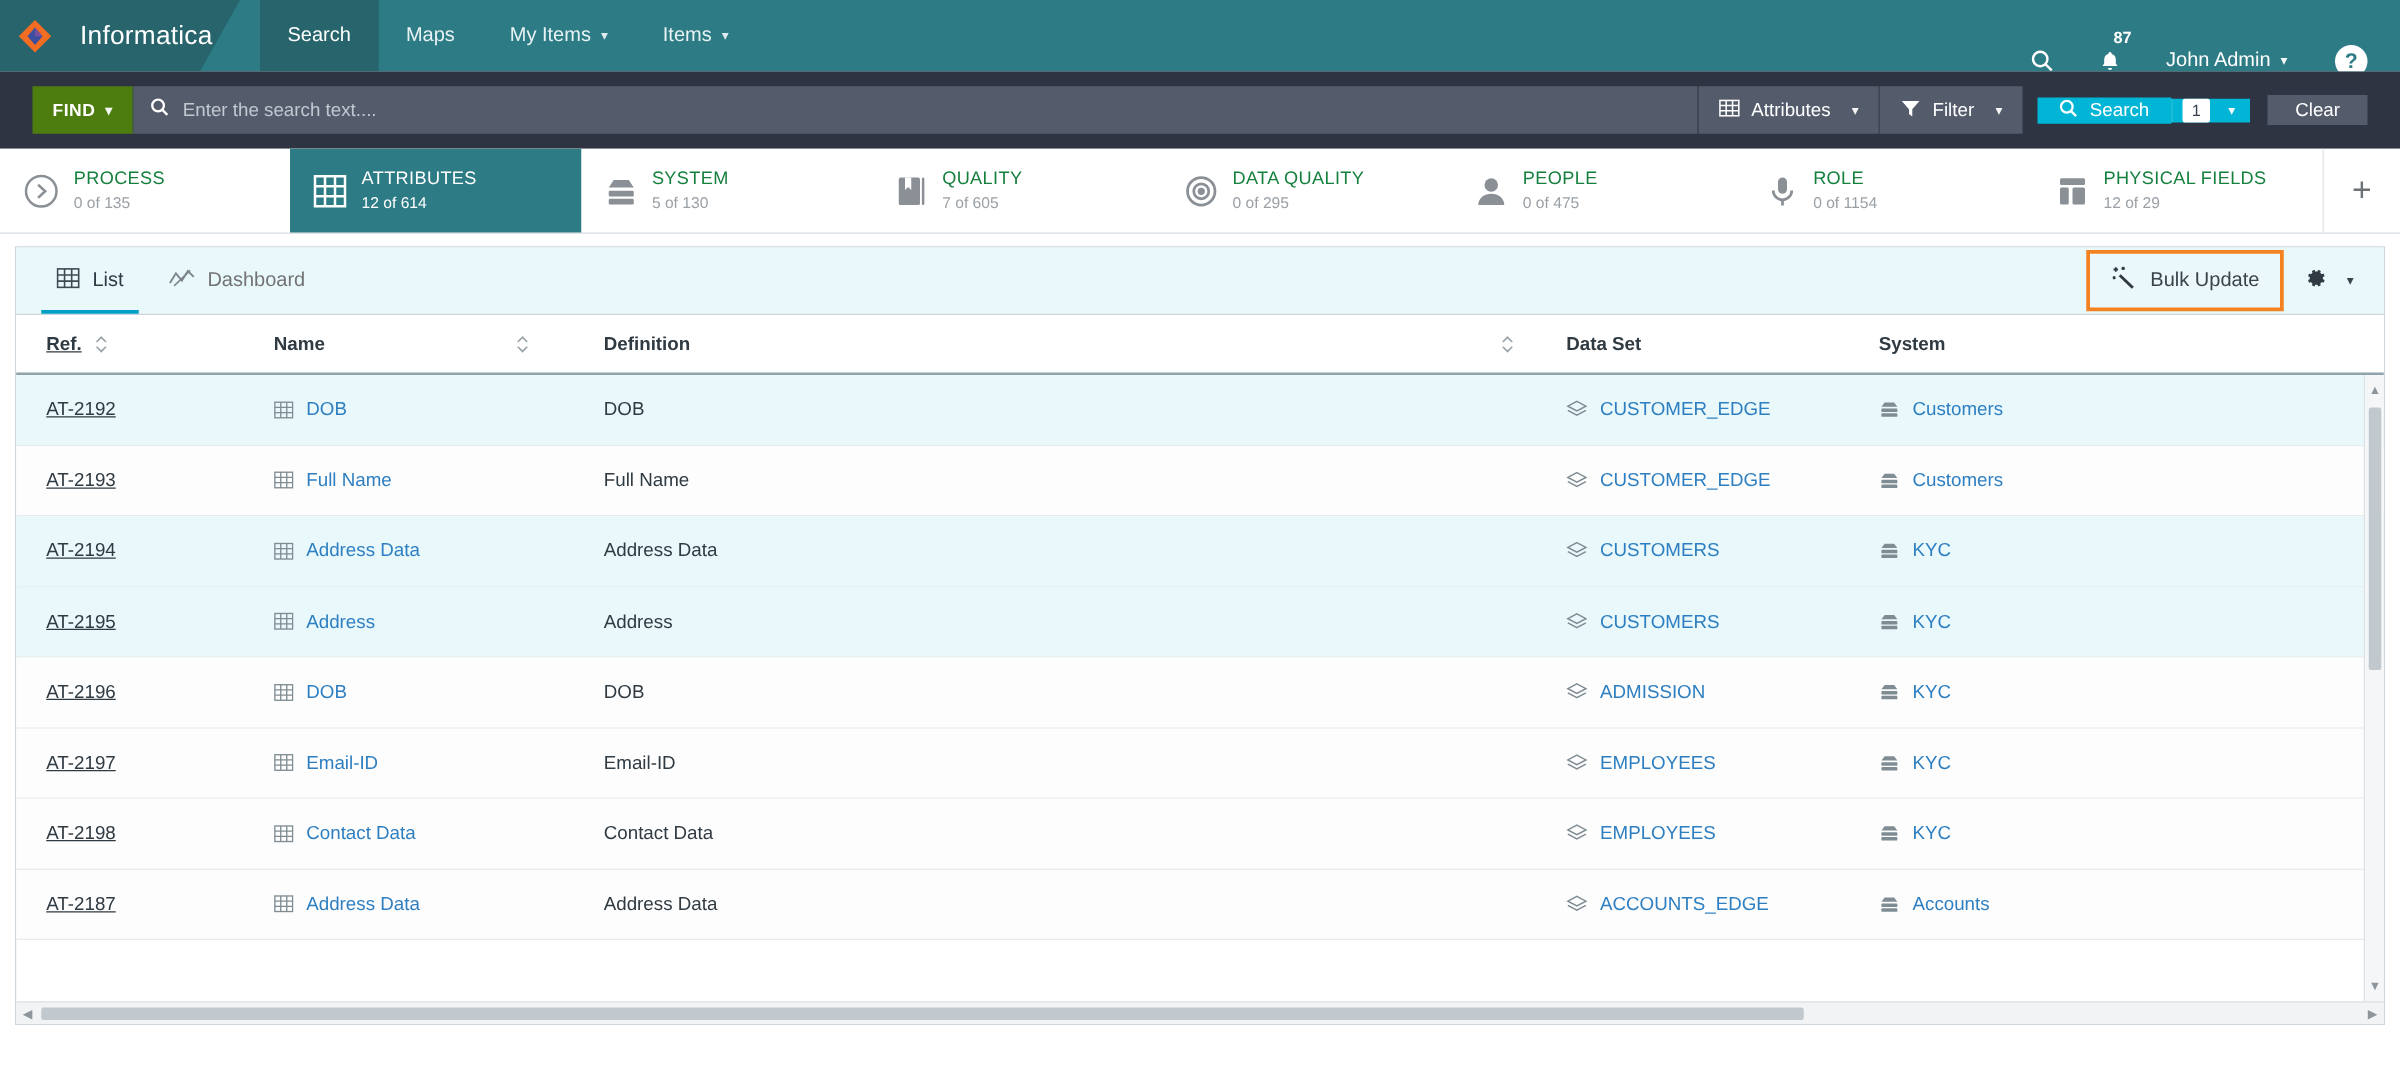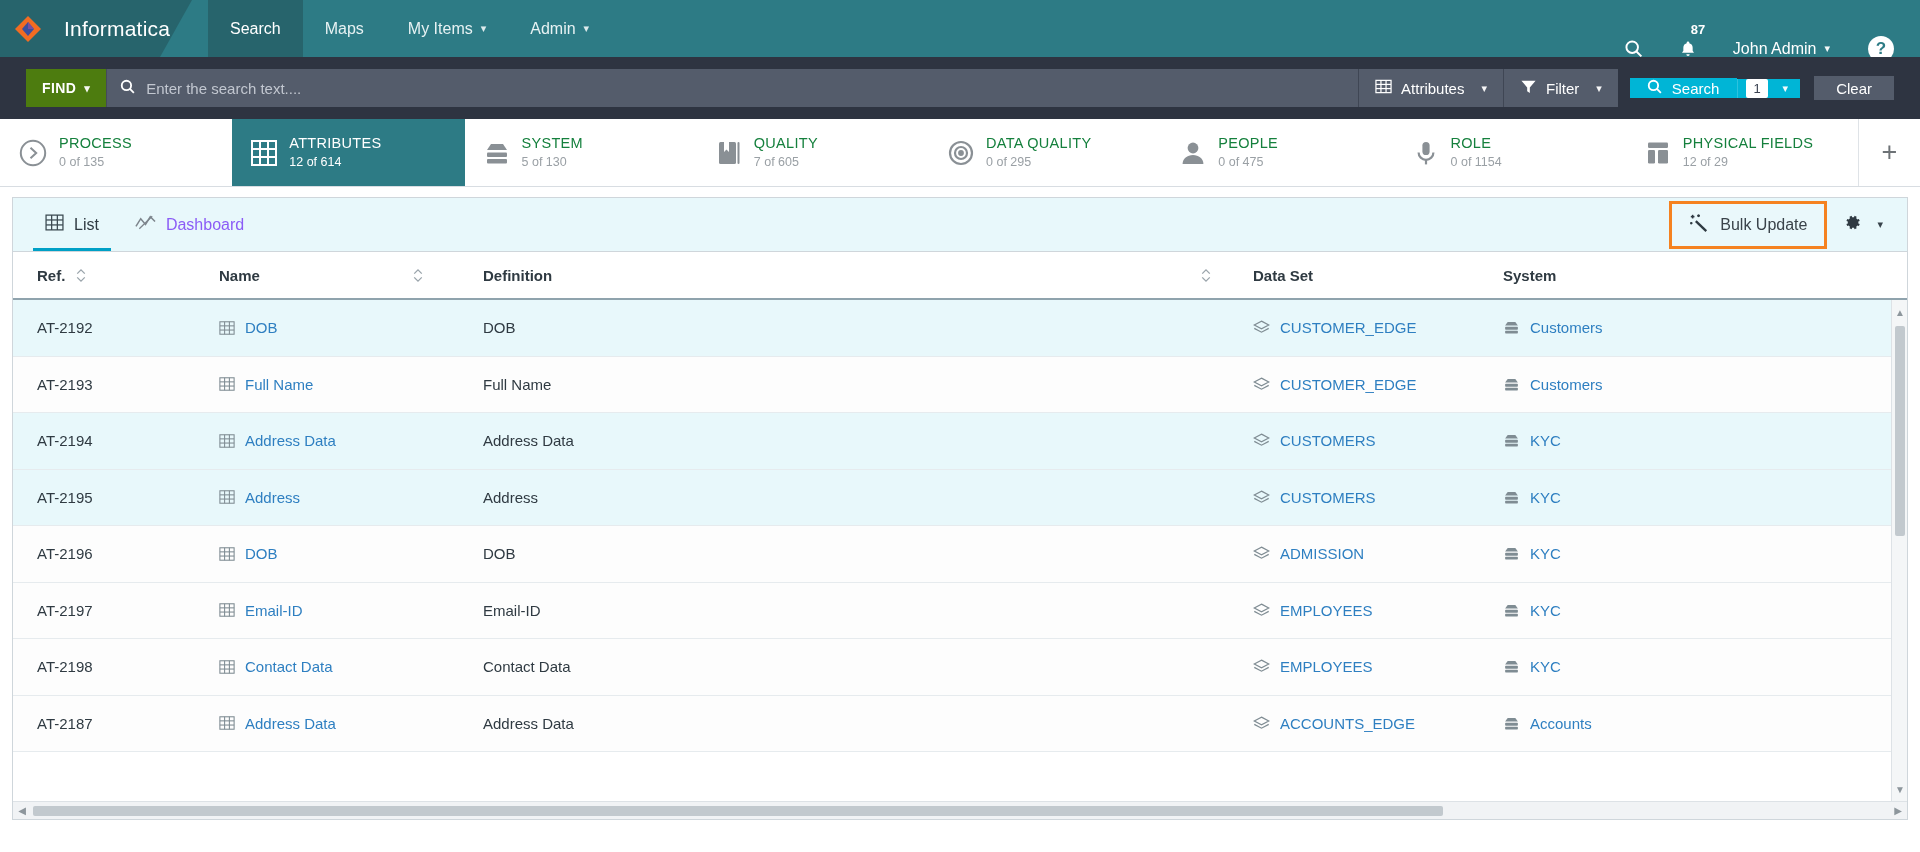--- a/index.html
+++ b/index.html
@@ -125,21 +125,21 @@
   
   .content { padding: 10px 12px 0 12px; height: 633px; }
   .card { border: 1px solid #cfd6db; height: 100%; display: flex; flex-direction: column;
           background:#fff; }
   .card-toolbar {
     height: 54px; background: #e8f8fb; display: flex; align-items: center;
     padding: 0 12px 0 14px; border-bottom: 1px solid #cfd6db;
   }
   .view-tab {
     display: flex; align-items: center; gap: 10px; padding: 0 18px; height: 52px;
-    font-size: 16px; color: #8b5cf6; cursor: pointer; position: relative;
+    font-size: 16px; color: #737373; cursor: pointer; position: relative;
   }
   .view-tab.active { color: #2f3a42; }
   .view-tab.active::after {
     content: ""; position: absolute; left: 6px; right: 6px; bottom: 0; height: 3px;
     background: #00a0c6;
   }
   .toolbar-right { margin-left: auto; display: flex; align-items: center; }
   .bulk-btn {
     display: flex; align-items: center; gap: 11px; font-size: 16px; color: #3a434a;
     padding: 9px 17px; border: 3px solid #f58220; cursor: pointer; background: #eaf8fb;
@@ -157,21 +157,21 @@
   .th { font-size: 15px; color: #2f3a42; font-weight: bold; display: flex;
         align-items: center; gap: 10px; }
   .sort-ico { color: #9aa4ab; display: inline-flex; flex-direction: column; line-height: 0; }
   .tbody { flex: 1; overflow: hidden; position: relative; }
   .trow {
     display: flex; align-items: center; height: 56.5px; padding-left: 24px;
     border-bottom: 1px solid #e6ebee; font-size: 15px; color: #2f3a42;
   }
   .trow.hl { background: #e8f8fb; }
   .trow.plain { background: #fdfdfd; }
-  .c-ref { width: 182px; flex: 0 0 auto; }
+  .c-ref { width: 182px; flex: 0 0 auto; text-decoration: underline; }
   .c-name { width: 264px; flex: 0 0 auto; display: flex; align-items: center; gap: 10px; }
   .c-def { width: 770px; flex: 0 0 auto; }
   .c-ds { width: 250px; flex: 0 0 auto; display: flex; align-items: flex-start; gap: 10px; }
   .c-sys { width: 200px; flex: 0 0 auto; display: flex; align-items: center; gap: 10px; }
   .link { color: #2e7fc1; cursor: pointer; }
   .gico { color: #7f8c93; display: flex; align-items: center; flex: 0 0 auto; }
 
   
   .vscroll {
     position: absolute; right: 0; top: 0; width: 16px; height: 100%;
@@ -211,21 +211,21 @@
       <span>Search</span>
     </div>
     <div class="nav-item">
       <span>Maps</span>
     </div>
     <div class="nav-item">
       <span>My Items</span>
       <span class="nav-caret">▾</span>
     </div>
     <div class="nav-item">
-      <span>Admin</span>
+      <span>Items</span>
       <span class="nav-caret">▾</span>
     </div>
   </div>
 
   <div class="nav-right">
     <div class="nav-icon-btn">
       <svg width="21" height="21" viewBox="0 0 24 24" fill="none" stroke="#ffffff" stroke-width="2.2">
         <circle cx="10.5" cy="10.5" r="6.6"></circle>
           <line x1="15.4" y1="15.4" x2="21" y2="21"></line>
       </svg>

